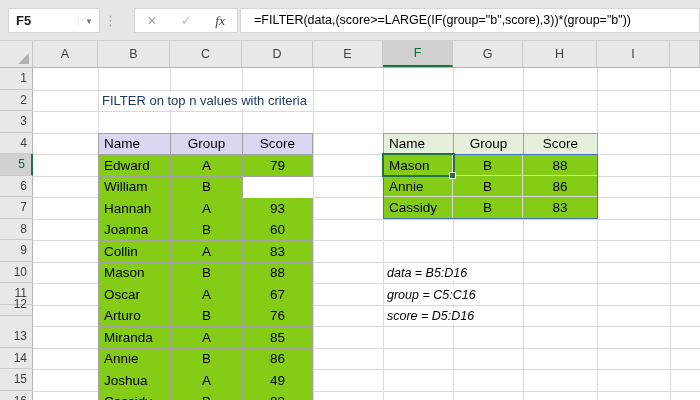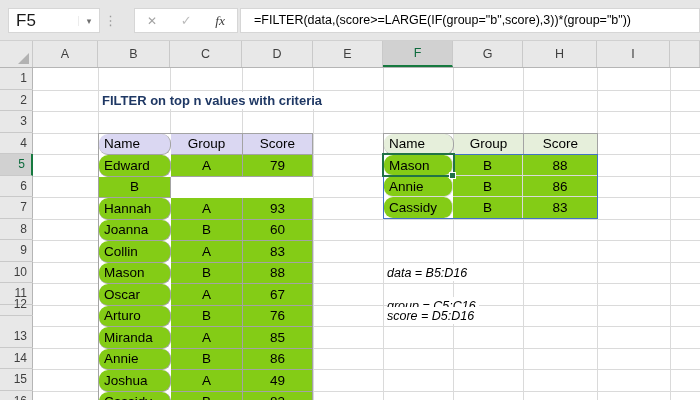--- a/index.html
+++ b/index.html
@@ -3,21 +3,21 @@
 <meta charset="utf-8">
 <style>
   html,body { margin:0; padding:0; background:#fff; font-family:"Liberation Sans", sans-serif; }
   #screen { position:relative; width:700px; height:400px; background:#ffffff; overflow:hidden; }
 
   
   .chrome { position:absolute; left:0; top:0; width:700px; height:41px; background:#e6e6e6;
             border-bottom:1px solid #d0d0d0; box-sizing:border-box; }
   .namebox { position:absolute; left:8px; top:8px; width:92px; height:25px; background:#fff;
              border:1px solid #d6d6d6; box-sizing:border-box; display:flex; align-items:center; }
-  .namebox .val { flex:1; padding-left:7px; font-size:17px; color:#1a1a1a; }
+  .namebox .val { flex:1; padding-left:7px; font-size:13px; color:#1a1a1a;font-weight:bold; }
   .namebox .arrow { width:20px; text-align:center; color:#6f6f6f; font-size:9px; border-left:1px solid #ececec; }
   .dots { position:absolute; left:104px; top:8px; height:25px; display:flex; align-items:center;
           color:#9a9a9a; font-size:13px; }
   .fbtns { position:absolute; left:134px; top:8px; width:104px; height:25px; background:#fff;
            border:1px solid #d6d6d6; box-sizing:border-box; display:flex; align-items:center;
            justify-content:space-around; }
   .glyph-x  { color:#a3a3a3; font-size:12px; }
   .glyph-ck { color:#bcbcbc; font-size:13px; }
   .glyph-fx { color:#3f3f3f; font-size:13.5px; font-style:italic; font-family:"Liberation Serif", serif; }
   .fbar { position:absolute; left:240px; top:8px; width:460px; height:25px; background:#fff;
@@ -41,32 +41,32 @@
             justify-content:flex-end; padding-right:6px; box-sizing:border-box; font-size:12px;
             color:#3f3f3f; border-bottom:1px solid #c9c9c9; }
   .rowhdr.sel { background:#d1d1d1; color:#0d6b3d; border-right:2px solid #16793f; z-index:2; }
 
   
   .vline { position:absolute; top:68px; height:332px; width:1px; background:#dadada; z-index:0; }
   .hline { position:absolute; left:33px; width:667px; height:1px; background:#dadada; z-index:0; }
 
   
   .title { position:absolute; left:102px; top:92px; height:17px; display:flex; align-items:center;
-           font-size:13px; font-weight:bold; color:#1f3864; white-space:nowrap; background:#fff;
+           font-size:13px; font-weight:normal; color:#1f3864; white-space:nowrap; background:#fff;
            padding:0 3px 0 0; z-index:2; }
   .ann { position:absolute; left:387px; height:17px; display:flex; align-items:center; font-size:12.5px;
          font-style:italic; color:#000; white-space:nowrap; background:#fff; padding:0 3px 0 0; z-index:2; }
 
   
   .ltable { position:absolute; left:98px; top:132.5px; width:215px; box-sizing:border-box;
             border-left:1px solid #a3a3a3; border-top:1px solid #a3a3a3; background:#fff; z-index:2; }
   .tr { display:flex; height:21.5px; }
   .td { box-sizing:border-box; border-right:1px solid #a3a3a3; border-bottom:1px solid #a3a3a3;
         font-size:13.5px; color:#000; display:flex; align-items:center; background:#84cc16; }
-  .td.c-name { width:72px; padding-left:5px;border-radius:9px; }
+  .td.c-name { width:72px; padding-left:5px; }
   .td.c-grp  { width:72px; justify-content:center; }
   .td.c-scr  { width:70px; justify-content:center; }
   .ltable .th { background:#dad7f2; }
 
   
   .rhdr { position:absolute; left:383px; top:132.5px; width:215px; height:22.5px; display:flex;
           box-sizing:border-box; border-left:1px solid #a3a3a3; border-top:1px solid #a3a3a3; z-index:2; }
   .rhdr .td { background:#e6efdb; }
   .rhdr .c-name { width:70px; }
   .rhdr .c-grp  { width:70px; }
@@ -172,20 +172,21 @@
       <div class="td th c-name">Name</div>
       <div class="td th c-grp">Group</div>
       <div class="td th c-scr">Score</div>
     </div>
     <div class="tr">
       <div class="td c-name">Edward</div>
       <div class="td c-grp">A</div>
       <div class="td c-scr">79</div>
     </div>
     <div class="tr">
+      <div class="td c-name">William</div>
       <div class="td c-grp">B</div>
     </div>
     <div class="tr">
       <div class="td c-name">Hannah</div>
       <div class="td c-grp">A</div>
       <div class="td c-scr">93</div>
     </div>
     <div class="tr">
       <div class="td c-name">Joanna</div>
       <div class="td c-grp">B</div>
@@ -254,16 +255,16 @@
       <div class="td c-name">Cassidy</div>
       <div class="td c-grp">B</div>
       <div class="td c-scr">83</div>
     </div>
   </div>
 
   <div class="selbox"></div>
   <div class="handle"></div>
 
   <div class="ann" style="top:264px">data = B5:D16</div>
-  <div class="ann" style="top:297px">group = C5:C16</div>
+  <div class="ann" style="top:286px">group = C5:C16</div>
   <div class="ann" style="top:307px">score = D5:D16</div>
 
 </div>
 
 </body></html>

